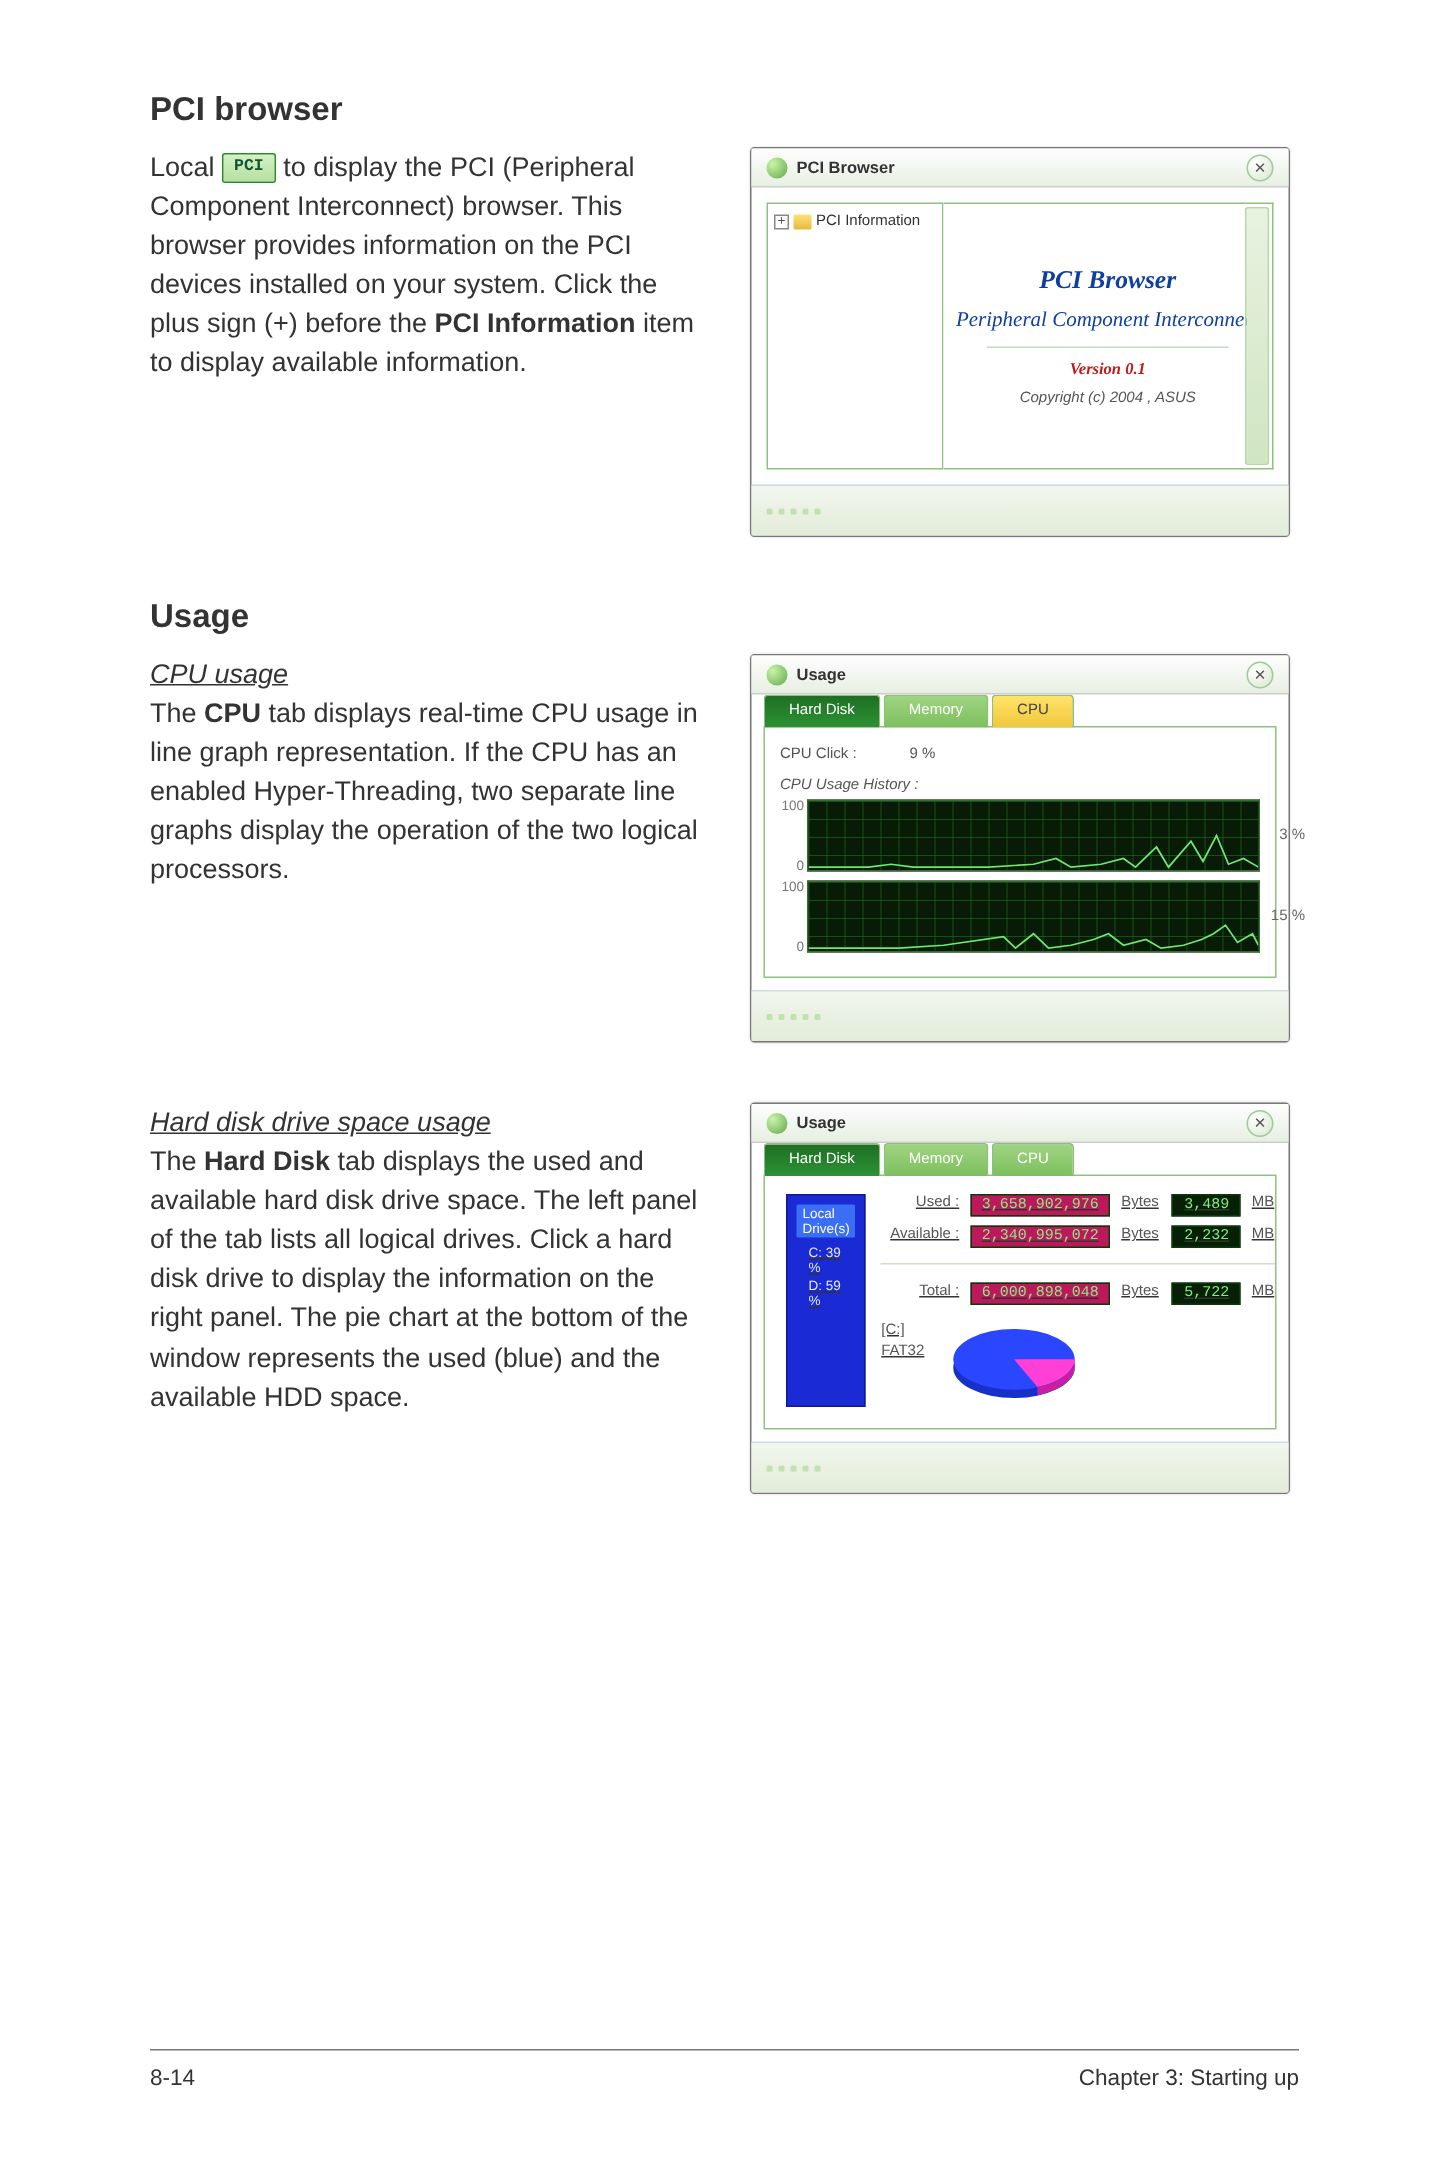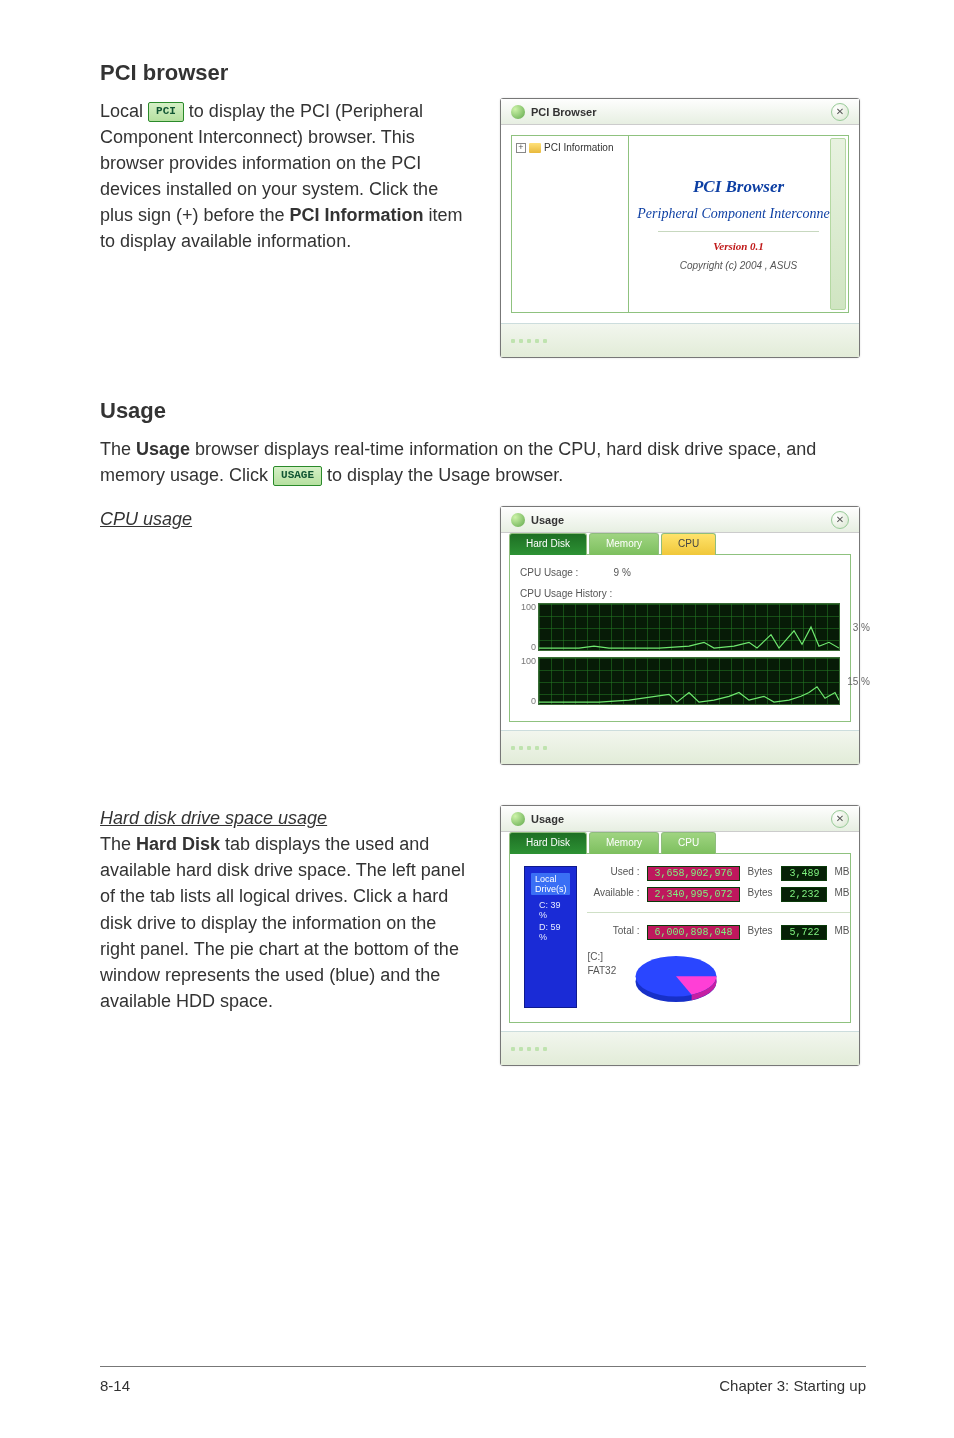--- a/index.html
+++ b/index.html
@@ -54,21 +54,21 @@
   .right-pct { position:absolute; right:2px; font-size:10px; color:#666; }
   .scale { font-size:9px; color:#777; }
   .graph-row { position: relative; }
   .graph-row .scale-top { position:absolute; left:-2px; top:-1px; transform:translateX(-100%);}
   .graph-row .scale-bot { position:absolute; left:-2px; bottom:-1px; transform:translateX(-100%);}
   .graphs-inner { padding-left: 18px; position:relative; }
 
   
   .hd-tabs .tab.hd-active { background: linear-gradient(#1e6f24,#2d9234); color:#fff; }
   .hd-tabs .tab.hd-other { background: linear-gradient(#9fd481,#7dbf5e); color:#fff;}
-  .hd-content { border:1px solid #8fc27f; background:#fff; display:flex; gap:10px; padding:12px 14px 14px; }
+  .hd-content { border:1px solid #8fc27f; background:#fff; display:flex; gap:10px; padding:12px 14px 14px;text-decoration:underline; }
   .hd-left { width:96px; background:#1a2bd6; color:#fff; font-size:10px; padding:6px 6px; border:1px solid #0e1a8e; }
   .hd-left .caption { background:#3a6ff5; display:inline-block; padding:1px 4px; margin-bottom:4px; border-radius:1px; font-size:9px;}
   .hd-left .drv { padding:1px 2px 1px 8px; color:#e6ecff; font-size:9px; }
   .hd-right { flex:1; display:flex; flex-direction:column; gap:6px; }
   .hd-line { display:flex; align-items:flex-start; gap:8px; font-size:10px; color:#555;}
   .hd-line .lab { width:52px; text-align:right; }
   .numbox { background:#be185d; color:#7ff07f; font-family: "Courier New", monospace; font-size:10px; padding:1px 6px; min-width:92px; text-align:right; border:1px solid #0a3a0a; }
   .unit { color:#555; }
   .mbbox { background:#062006; color:#7ff07f; font-family:"Courier New",monospace; font-size:10px; padding:1px 6px; min-width:46px; text-align:right; border:1px solid #0a3a0a; }
   .hd-sep { border-top:1px solid #cfe0c6; margin:4px 0 6px; }
@@ -123,48 +123,48 @@
               <span></span>
               <span></span>
               <span></span>
               <span></span>
             </div>
         </div>
       </div>
     </div>
 
     <h3>Usage</h3>
-    <p class="full-row">
-      <span>The </span><span class="bold">Usage</span><span> browser displays real-time information on the CPU, hard disk drive space, and memory usage. Click </span><span class="usage-btn">USAGE</span><span> to display the Usage browser.</span>
-    </p>
 
     <div class="two-col">
       <div class="text-col">
         <p class="underline-italic">CPU usage</p>
+        <p>
+          <span>The </span><span class="bold">CPU</span><span> tab displays real-time CPU usage in line graph representation. If the CPU has an enabled Hyper-Threading, two separate line graphs display the operation of the two logical processors.</span>
+        </p>
       </div>
       <div class="img-col">
         <div class="win">
           <div class="win-header">
             <span class="globe"></span>
             <span class="title">Usage</span>
             <span class="close">✕</span>
           </div>
           <div class="win-body" style="padding:0 8px 8px;">
             <div class="tabs">
               <div class="tab active">Hard Disk</div>
               <div class="tab">Memory</div>
               <div class="tab cpu-active">CPU</div>
             </div>
             <div class="graph-wrap">
               <div class="cpu-label-row">
-                <span>CPU Usage :</span>
+                <span>CPU Click :</span>
                 <span class="val">9</span>
                 <span>%</span>
               </div>
-              <div class="cpu-label-row" style="margin-top:4px;">CPU Usage History :</div>
+              <div class="cpu-label-row" style="margin-top:4px;font-style:italic;">CPU Usage History :</div>
               <div class="graphs-inner">
                 <div class="graph-row">
                   <span class="scale scale-top">100</span>
                   <div class="graph">
                     <svg viewBox="0 0 300 48" preserveAspectRatio="none">
                         <polyline points="0,46 40,46 55,44 70,46 120,46 150,44 165,40 175,46 195,44 210,40 218,46 232,32 240,46 255,28 263,42 272,24 280,44 290,40 300,46" fill="none" stroke="#6fe86f" stroke-width="1.2"></polyline>
                       </svg>
                   </div>
                   <span class="scale scale-bot">0</span>
                   <span class="right-pct" style="top:50%; transform:translateY(-50%); right:-30px;">3 %</span>

